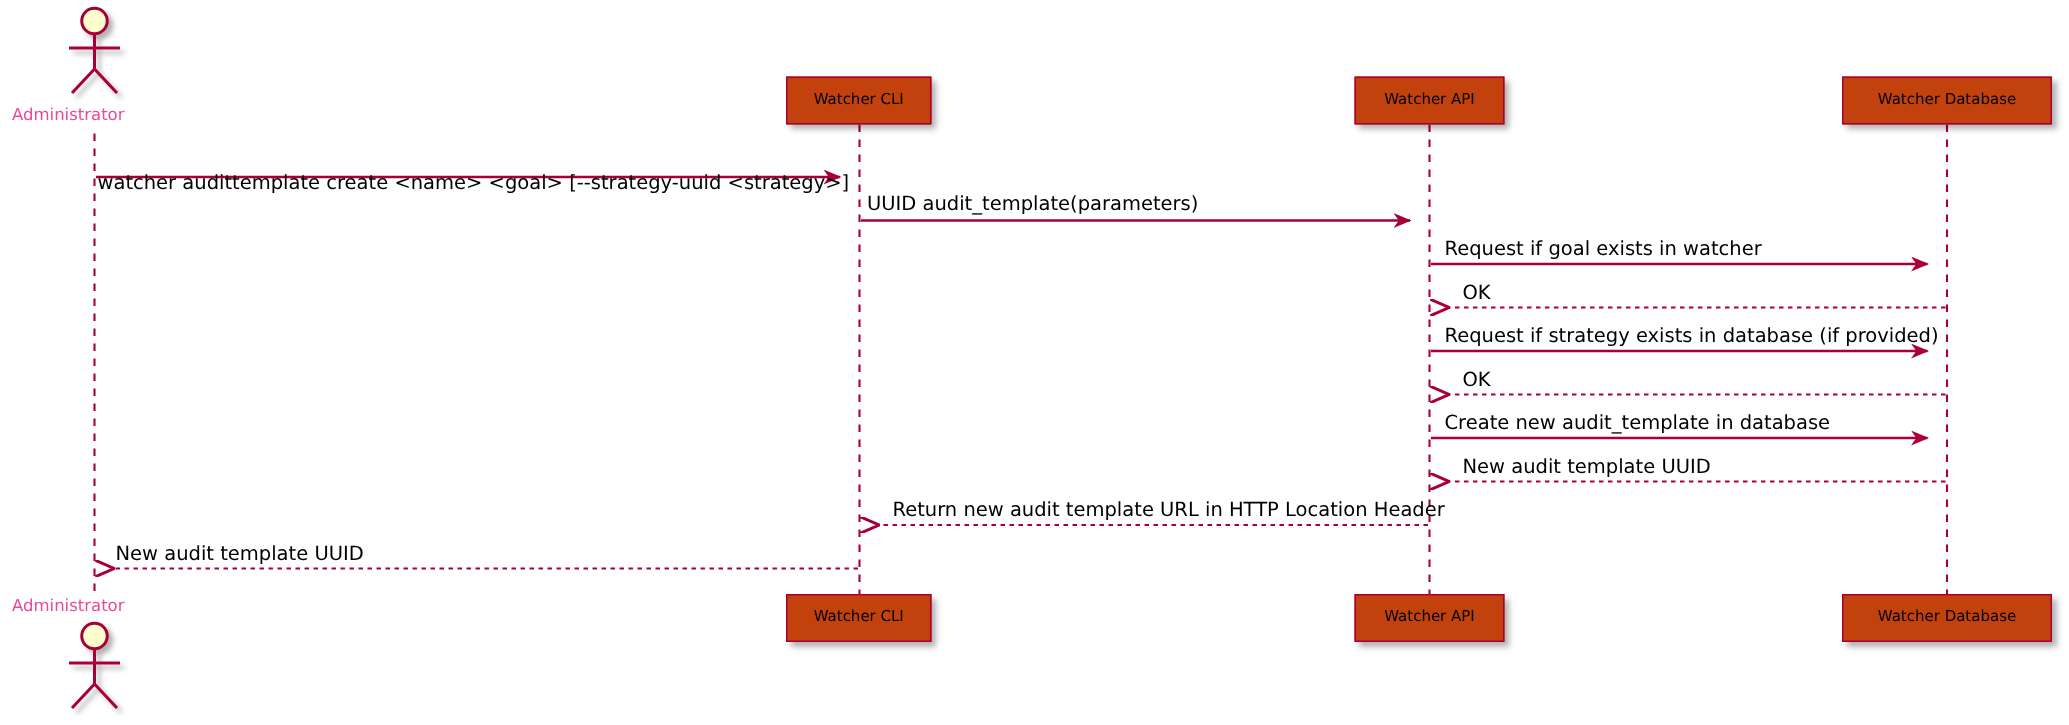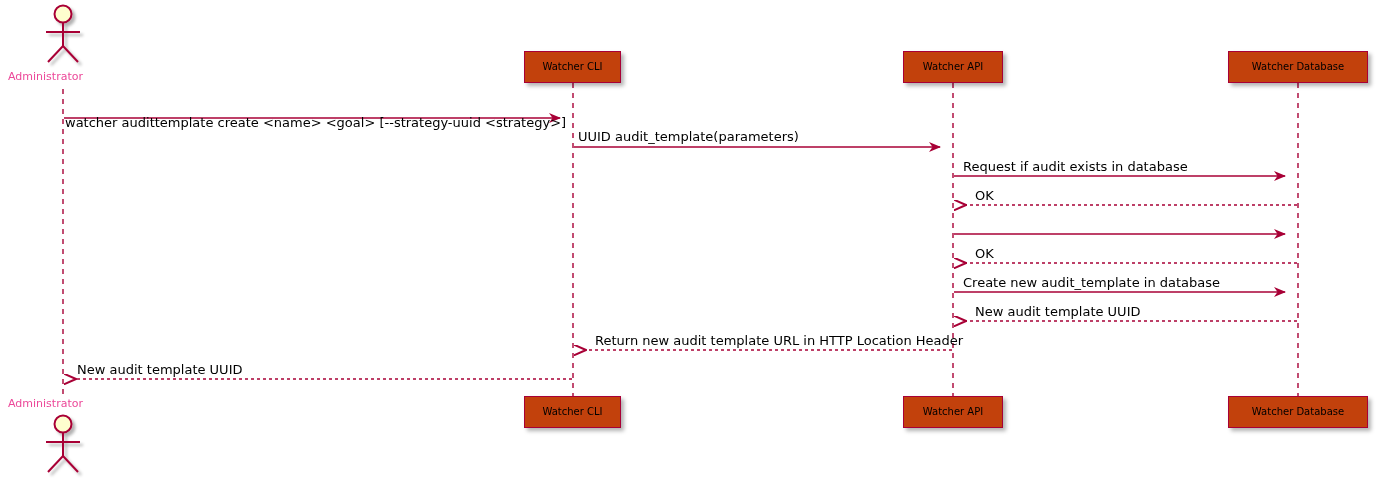--- a/index.html
+++ b/index.html
@@ -142,24 +142,25 @@
   </div>
 
   <div class="actor-label" style="left:8px; top:71px;">Administrator</div>
 
   <div class="actor-label" style="left:8px; top:398px;">Administrator</div>
 
   <div class="msg-label" style="left:65px; top:116px;">watcher audittemplate create &lt;name&gt; &lt;goal&gt; [--strategy-uuid &lt;strategy&gt;]</div>
 
   <div class="msg-label" style="left:578px; top:130px;">UUID audit_template(parameters)</div>
 
-  <div class="msg-label" style="left:963px; top:160px;">Request if audit exists in database</div>
+  <div class="msg-label" style="left:963px; top:160px;">Request if goal exists in watcher</div>
 
   <div class="msg-label" style="left:975px; top:189px;">OK</div>
 
+  <div class="msg-label" style="left:963px; top:218px;">Request if strategy exists in database (if provided)</div>
 
   <div class="msg-label" style="left:975px; top:247px;">OK</div>
 
   <div class="msg-label" style="left:963px; top:276px;">Create new audit_template in database</div>
 
   <div class="msg-label" style="left:975px; top:305px;">New audit template UUID</div>
 
   <div class="msg-label" style="left:595px; top:334px;text-align:center;">Return new audit template URL in HTTP Location Header</div>
 
   <div class="msg-label" style="left:77px; top:363px;">New audit template UUID</div>

